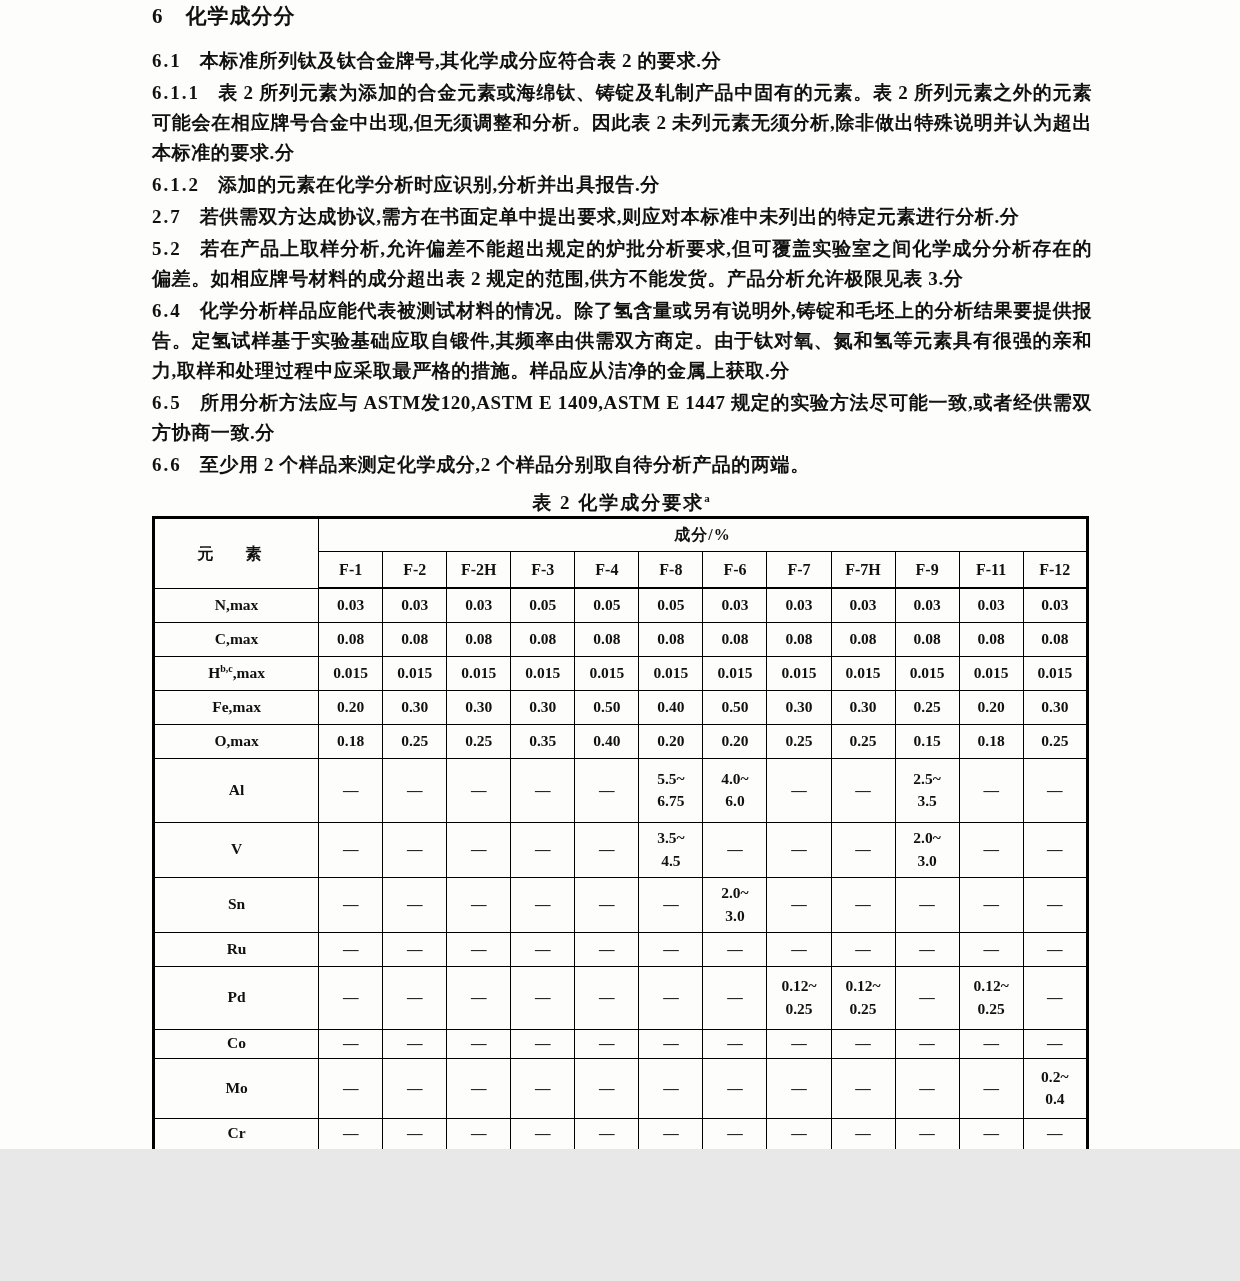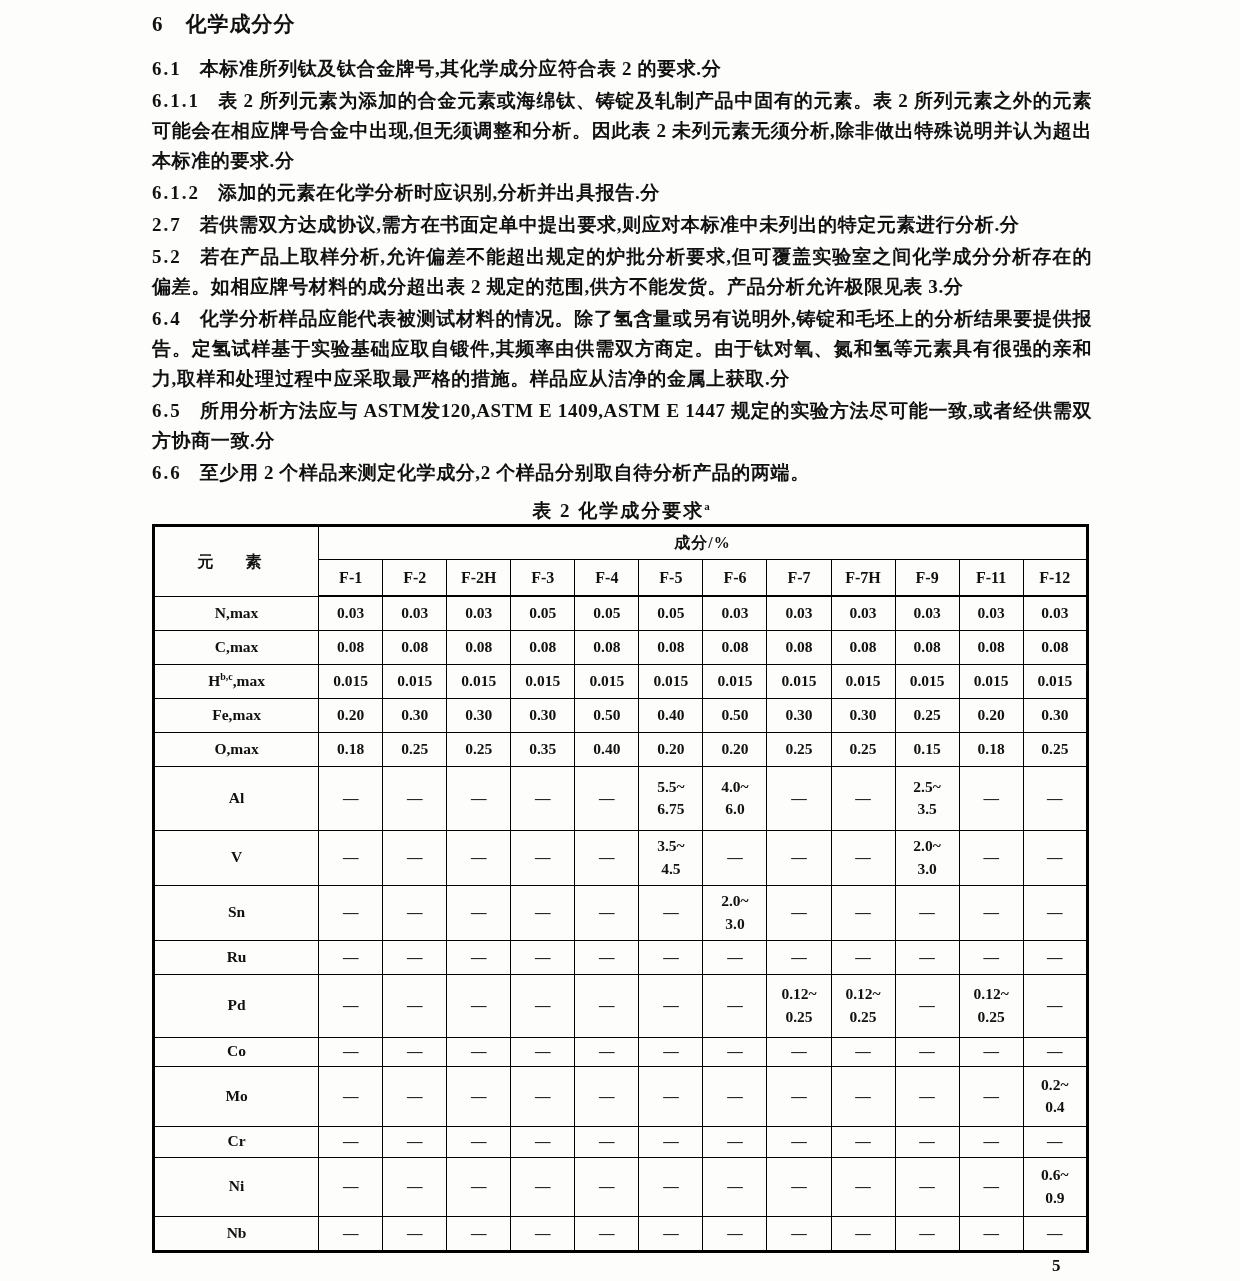--- a/index.html
+++ b/index.html
@@ -1,24 +1,24 @@
 <!DOCTYPE html>
 <html><head>
 <meta charset="utf-8">
 <style>
   html,body{margin:0;padding:0;background:#e8e8e8;}
   .page{
     position:relative;
-    width:1240px;height:1281px;
+    width:1240px;height:1149px;
     background:#fdfdfc;
     color:#111;
     font-family:"Liberation Serif","DejaVu Serif",serif;
     overflow:hidden;
     box-sizing:border-box;
-    padding:10px 148px 0 152px;
+    padding:2px 148px 0 152px;
   }
   .heading{
     font-size:21px;font-weight:bold;letter-spacing:1px;
     margin:0 0 16px 0;
   }
   .heading .hnum{margin-right:22px;}
   .para{
     font-size:19px;line-height:30px;letter-spacing:0.6px;
     text-align:justify;
     margin:0 0 2px 0;
@@ -106,21 +106,21 @@
         <tr>
           <th rowspan="2" class="corner">元  素</th>
           <th colspan="12" class="group">成分/%</th>
         </tr>
         <tr class="grades">
           <th>F-1</th>
           <th>F-2</th>
           <th>F-2H</th>
           <th>F-3</th>
           <th>F-4</th>
-          <th>F-5</th>
+          <th>F-8</th>
           <th>F-6</th>
           <th>F-7</th>
           <th>F-7H</th>
           <th>F-9</th>
           <th>F-11</th>
           <th>F-12</th>
         </tr>
       </thead>
       <tbody>
         <tr>

